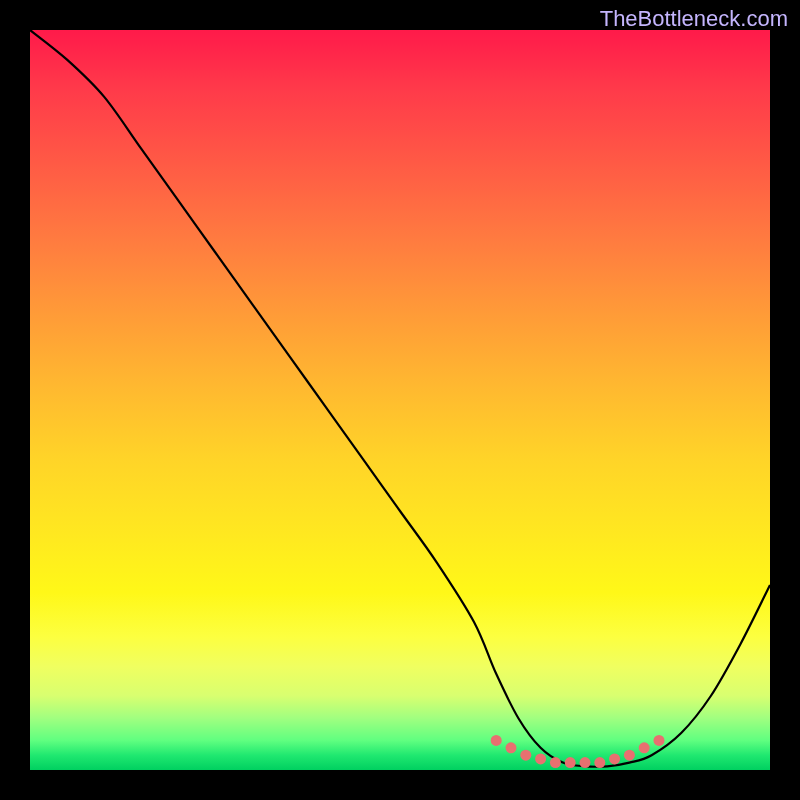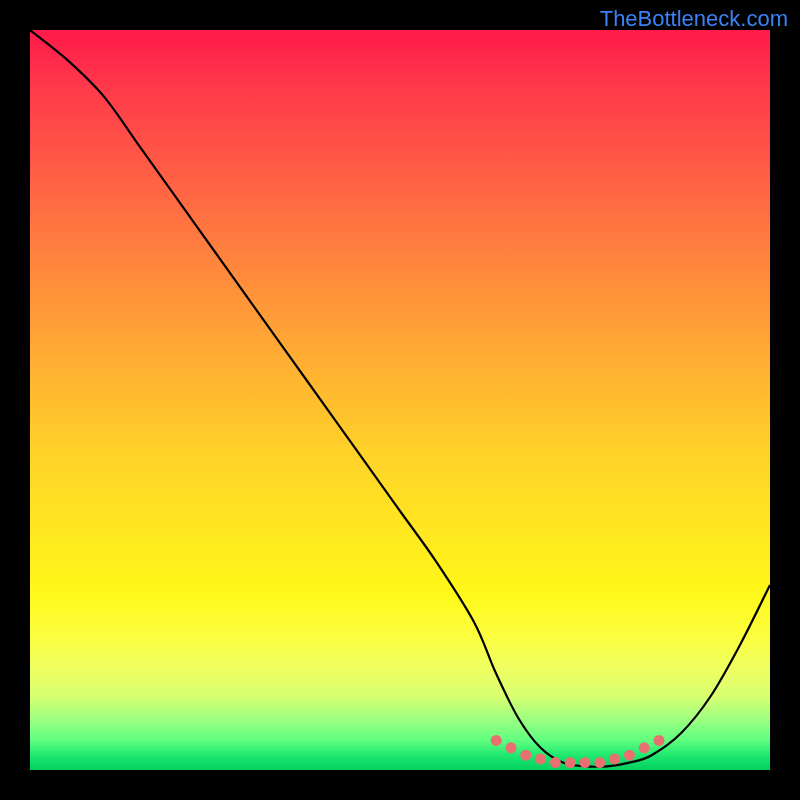--- a/index.html
+++ b/index.html
@@ -8,21 +8,21 @@
     width: 800px;
     height: 800px;
     background: #000;
     position: relative;
     font-family: Arial, sans-serif;
   }
   .watermark {
     position: absolute;
     top: 6px;
     right: 12px;
-    color: #3b82f6;
+    color: #c4b5fd;
     font-size: 22px;
     font-weight: 500;
     z-index: 10;
     margin-left: 40px;
   }
   .plot-area {
     position: absolute;
     top: 30px;
     left: 30px;
     width: 740px;

